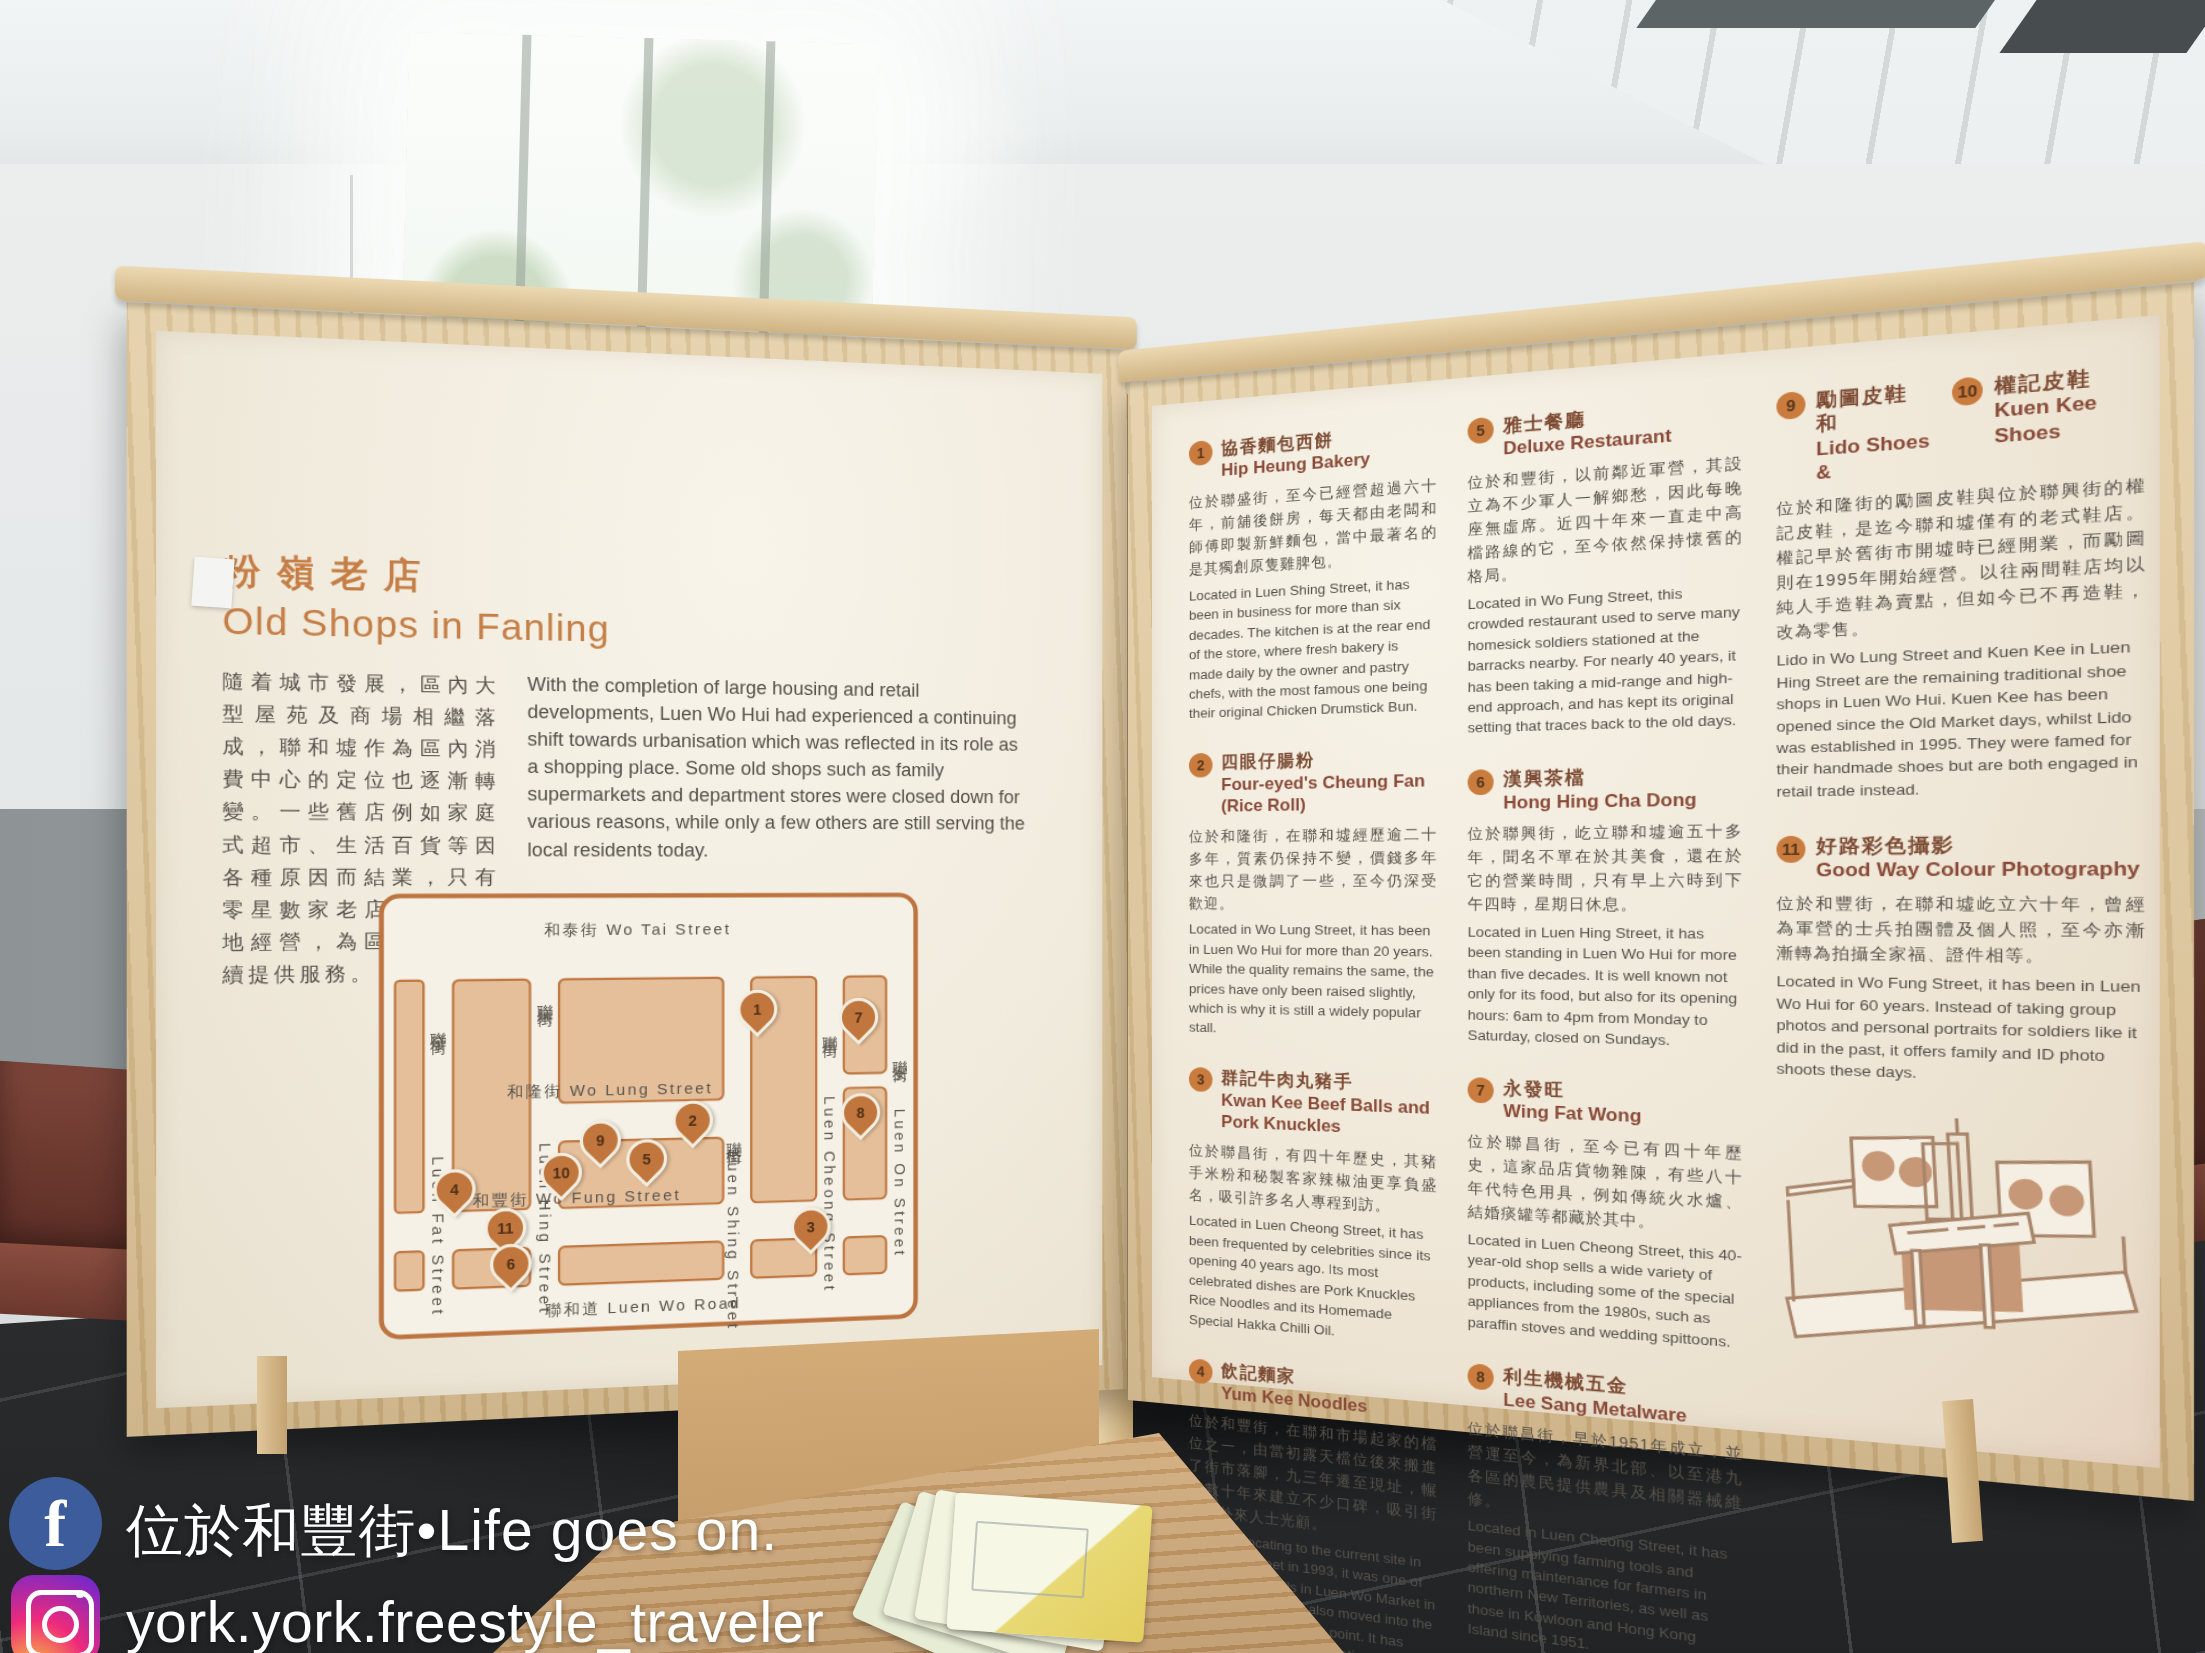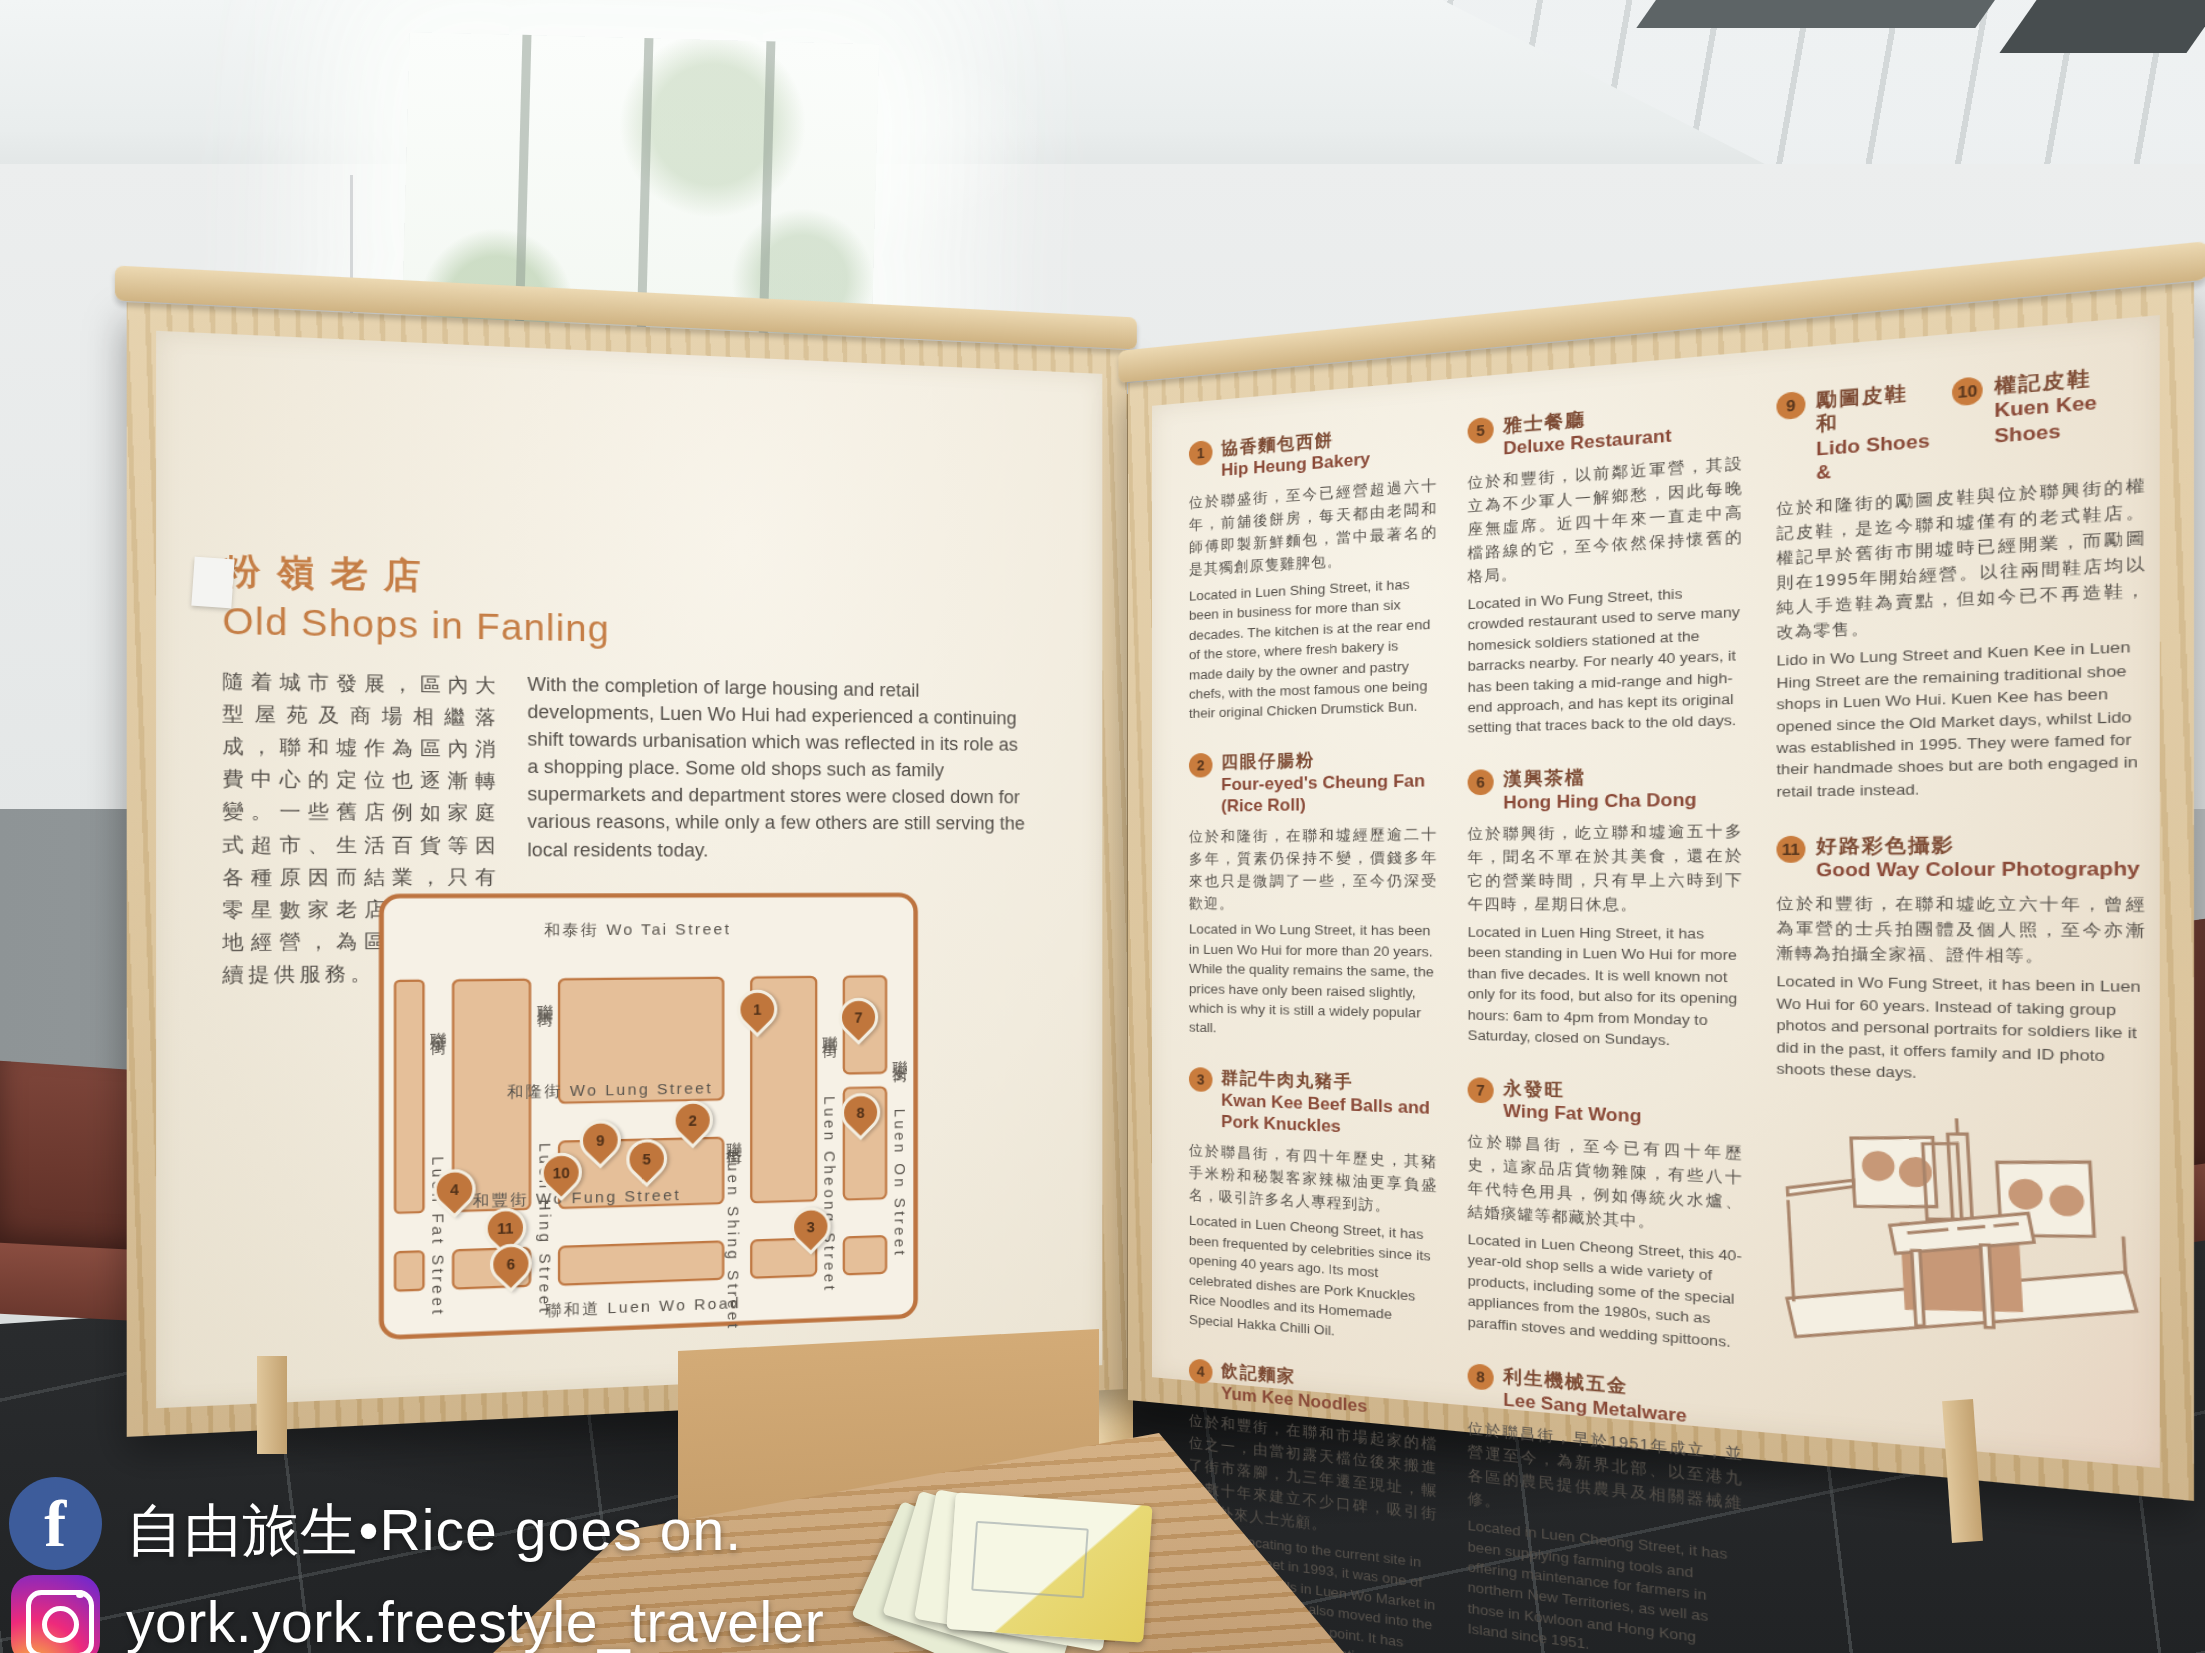--- a/index.html
+++ b/index.html
@@ -415,21 +415,21 @@
   <div class="leaflets">
     <div class="leaf a"></div>
     <div class="leaf b"></div>
     <div class="leaf c"></div>
     <div class="leaf d"></div>
   </div>
 
   <div class="fb-icon">
       <span>f</span>
     </div>
-  <div class="fb-text">自由旅生•Rice goes on.</div>
+  <div class="fb-text">位於和豐街•Life goes on.</div>
   <div class="ig-icon">
       <i></i>
       <b></b>
       <u></u>
     </div>
   <div class="ig-text">york.york.freestyle_traveler</div>
 </div>
 
 
 </body></html>

